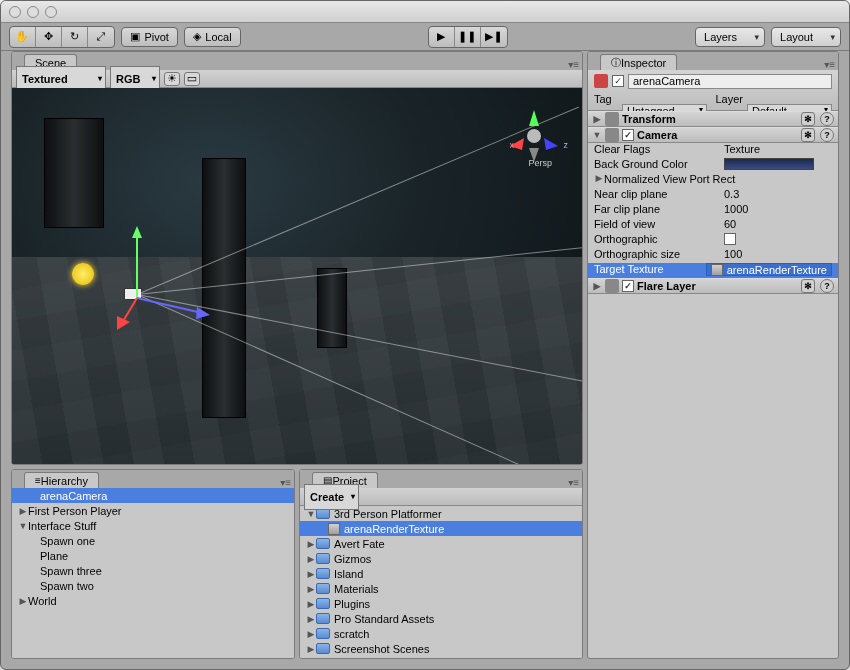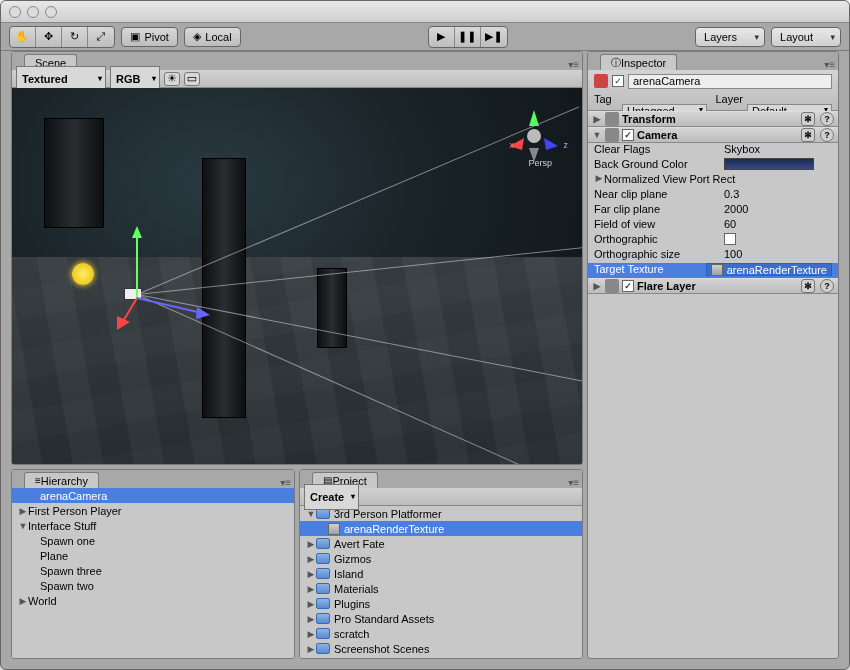--- a/index.html
+++ b/index.html
@@ -311,37 +311,37 @@
             <div class="comp-header">
               <span class="disclose">▼</span>
               <span style="width: 14px; height: 14px; background: rgb(136, 136, 136); border-radius: 2px;"></span>
               <div class="check">✓</div>
               <span>Camera</span>
               <div class="gear">✻</div>
               <div class="help">?</div>
             </div>
             <div class="prop">
               <span class="prop-label">Clear Flags</span>
-              <span class="prop-val">Skybox</span>
+              <span class="prop-val">Texture</span>
             </div>
             <div class="prop">
               <span class="prop-label">Back Ground Color</span>
               <div class="colorbox"></div>
             </div>
             <div class="prop" style="padding-left: 6px;">
               <span class="disclose">▶</span>
               <span>Normalized View Port Rect</span>
             </div>
             <div class="prop">
               <span class="prop-label">Near clip plane</span>
               <span class="prop-val">0.3</span>
             </div>
             <div class="prop">
               <span class="prop-label">Far clip plane</span>
-              <span class="prop-val">2000</span>
+              <span class="prop-val">1000</span>
             </div>
             <div class="prop">
               <span class="prop-label">Field of view</span>
               <span class="prop-val">60</span>
             </div>
             <div class="prop">
               <span class="prop-label">Orthographic</span>
               <div class="check"></div>
             </div>
             <div class="prop">

